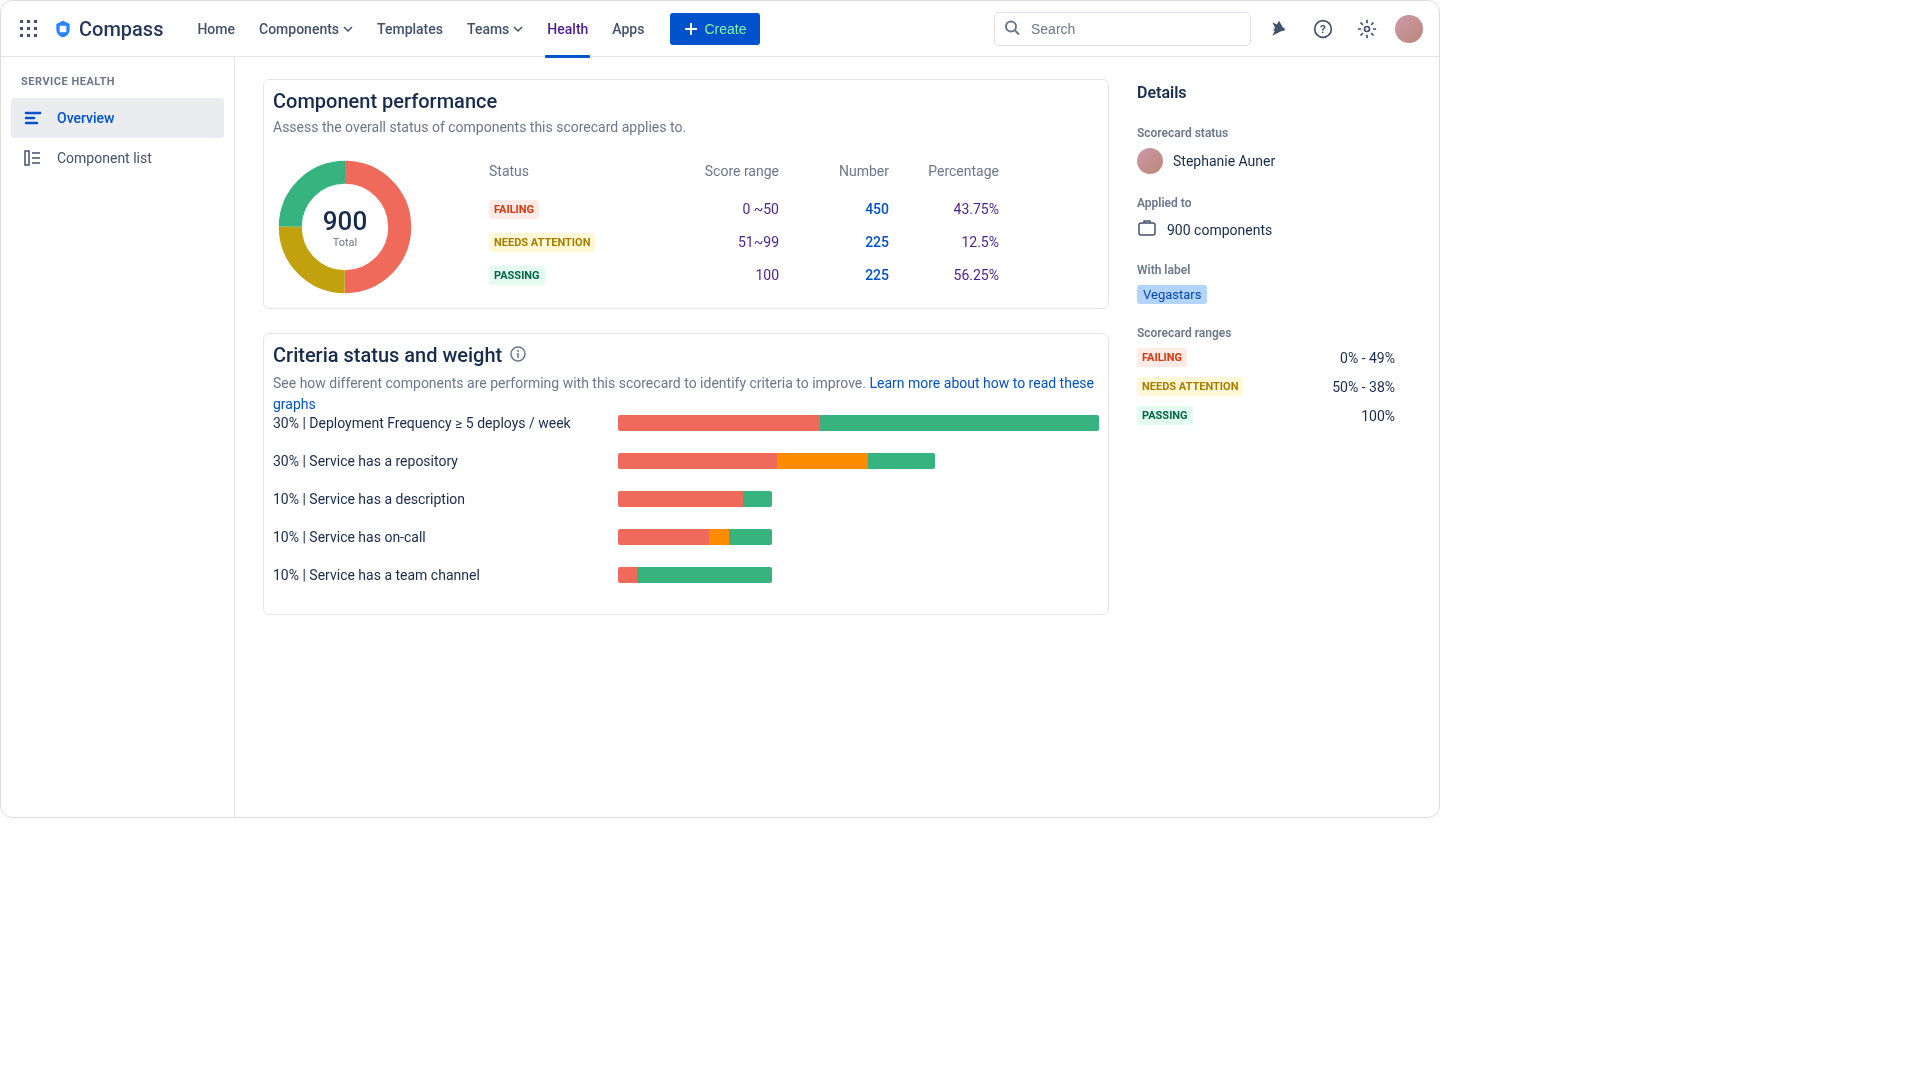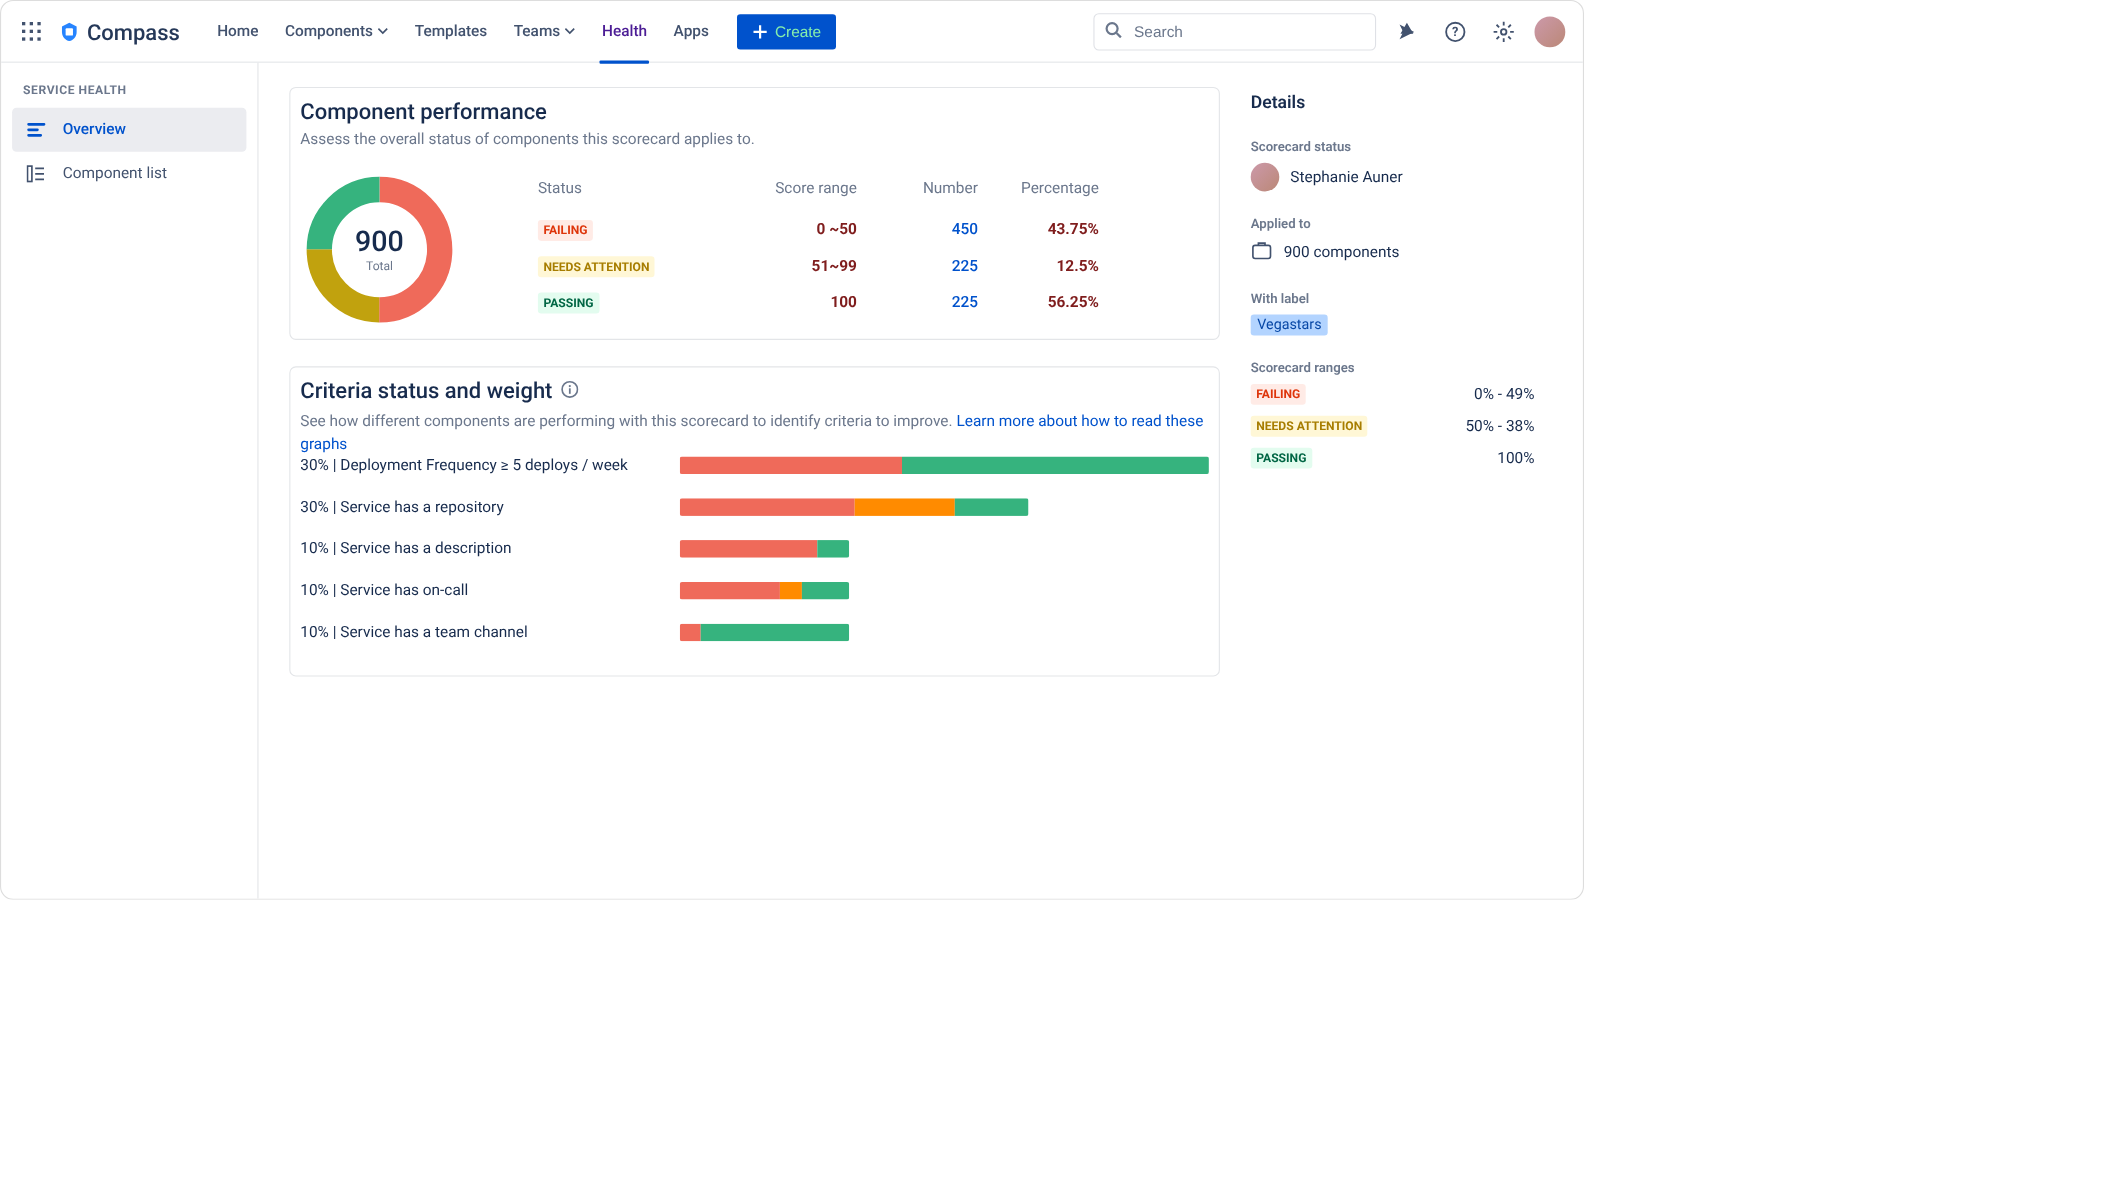--- a/index.html
+++ b/index.html
@@ -51,21 +51,21 @@
 .perf-table { flex: 1; }
 .perf-head { display: grid; grid-template-columns: 160px 130px 110px 110px; color: #6B778C; font-size: 14px; margin-bottom: 14px; }
 .perf-head > :nth-child(2), .perf-head > :nth-child(3), .perf-head > :nth-child(4) { text-align: right; }
 .perf-row { display: grid; grid-template-columns: 160px 130px 110px 110px; align-items: center; padding: 7px 0; }
 .perf-row > :nth-child(2), .perf-row > :nth-child(3), .perf-row > :nth-child(4) { text-align: right; }
 .badge { display: inline-block; font-size: 11px; font-weight: 700; padding: 3px 5px; border-radius: 3px; }
 .badge.failing { background: #FFEBE6; color: #DE350B; }
 .badge.attention { background: #FFF7D6; color: #a77d00; }
 .badge.passing { background: #E3FCEF; color: #006644; }
 .link-num { color: #0052CC; font-weight: 500; }
-.bold-num { font-weight: 700; color: #7f1d1d; }
+.bold-num { font-weight: 400; color: #4c1d95; }
 
 
 .crit-title { display: flex; align-items: center; gap: 8px; font-size: 20px; font-weight: 500; margin-bottom: 6px; }
 .crit-sub { font-size: 14px; color: #6B778C; line-height: 1.5; }
 .crit-sub a { color: #0052CC; text-decoration: none; }
 .crit-headers { display: flex; justify-content: space-between; margin-top: 24px; margin-bottom: 14px; font-size: 12px; font-weight: 600; color: #6B778C; }
 .crit-row { display: flex; align-items: center; margin-bottom: 22px; }
 .crit-label { width: 345px; font-size: 14px; color: #172B4D; }
 .crit-bar { flex: 1; height: 16px; display: flex; border-radius: 2px; overflow: hidden; }
 .crit-seg { height: 100%; }

